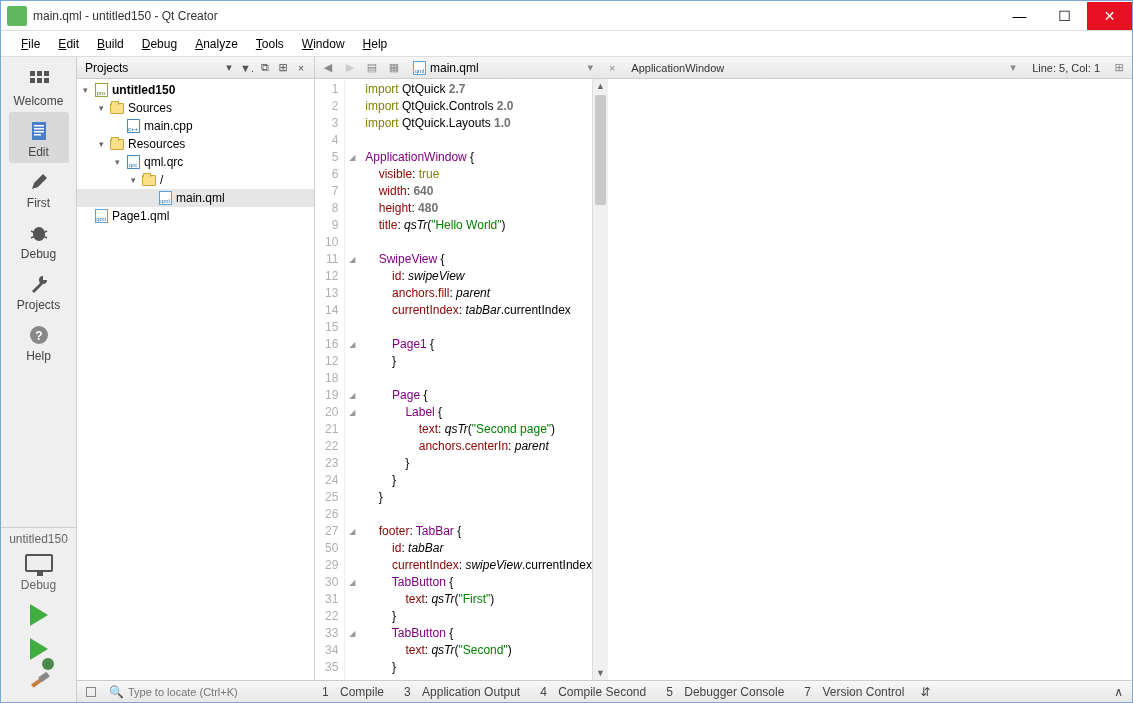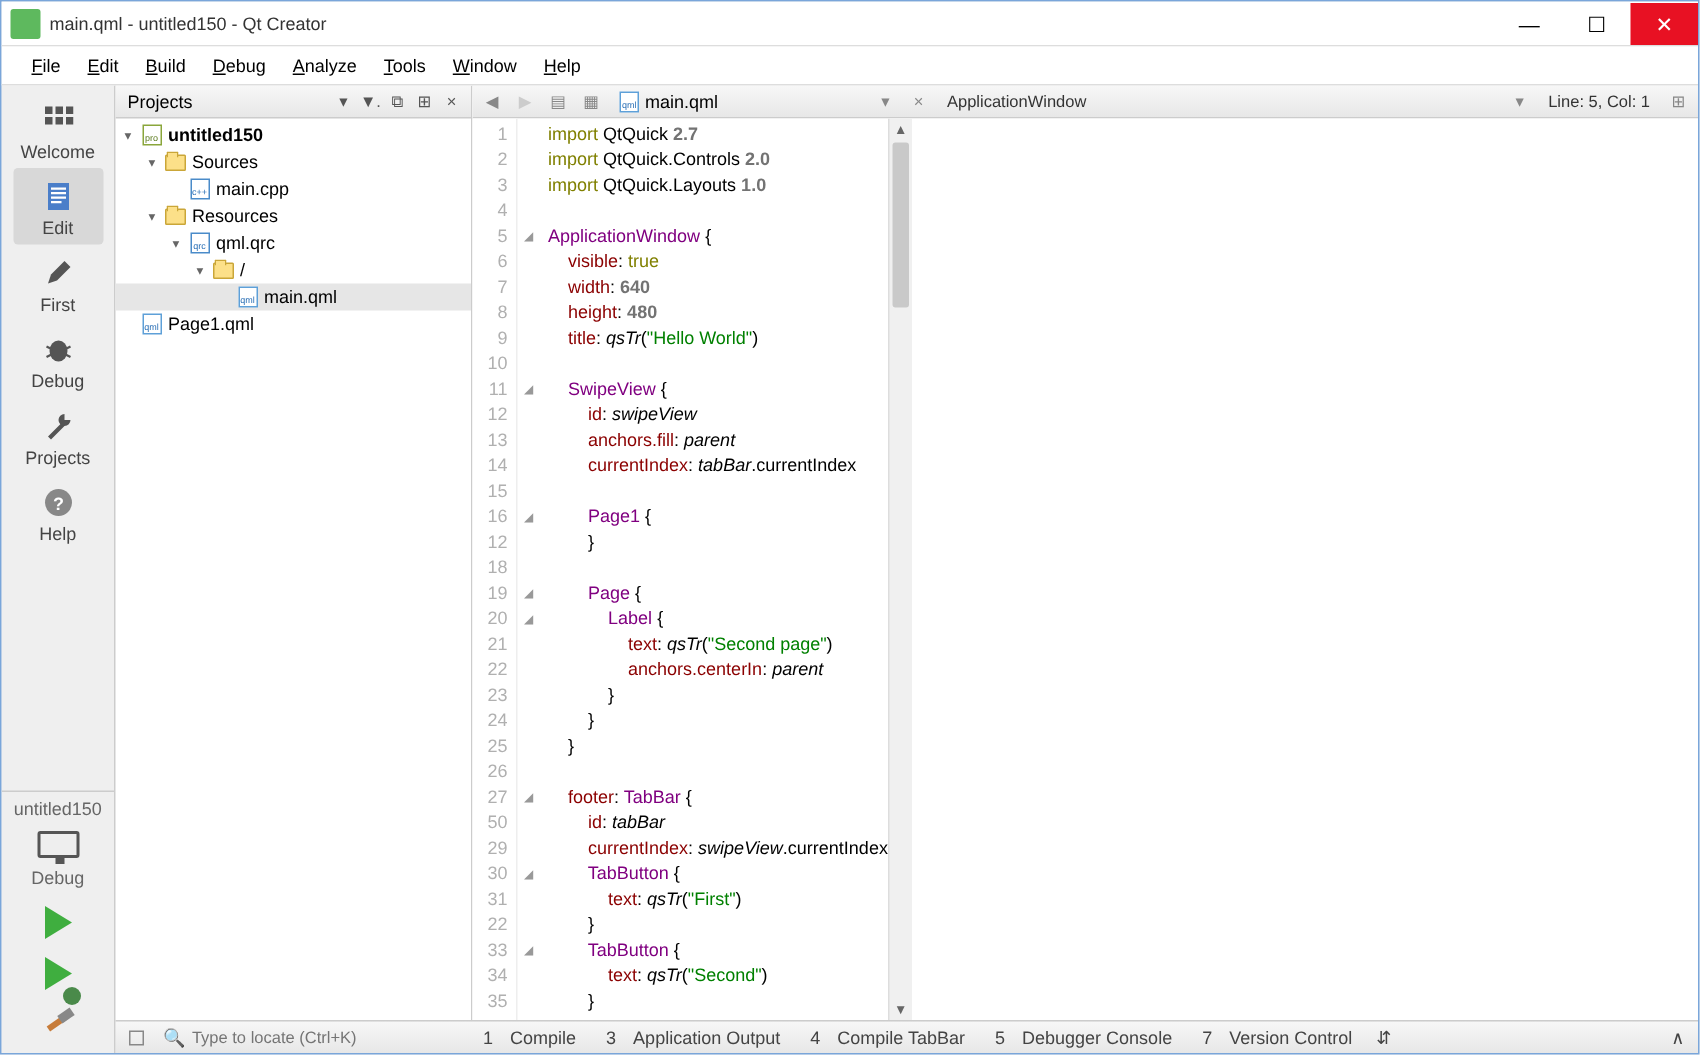--- a/index.html
+++ b/index.html
@@ -360,21 +360,21 @@
       <span class="btn">
           <span class="sq"></span>
         </span>
       <span class="locator">
         <span>🔍</span>
         <input type="text" placeholder="Type to locate (Ctrl+K)" style="">
       </span>
       <span id="panes" style="display:flex;gap:14px;">
           <span class="btn"><span>1</span>&nbsp;<span>Compile</span></span>
           <span class="btn"><span>3</span>&nbsp;<span>Application Output</span></span>
-          <span class="btn"><span>4</span>&nbsp;<span>Compile TabBar</span></span>
+          <span class="btn"><span>4</span>&nbsp;<span>Compile Second</span></span>
           <span class="btn"><span>5</span>&nbsp;<span>Debugger Console</span></span>
           <span class="btn"><span>7</span>&nbsp;<span>Version Control</span></span>
         </span>
       <span class="btn">⇵</span>
       <span style="flex:1;"></span>
       <span class="btn">∧</span>
     </div>
   </div>
 </div>
 

